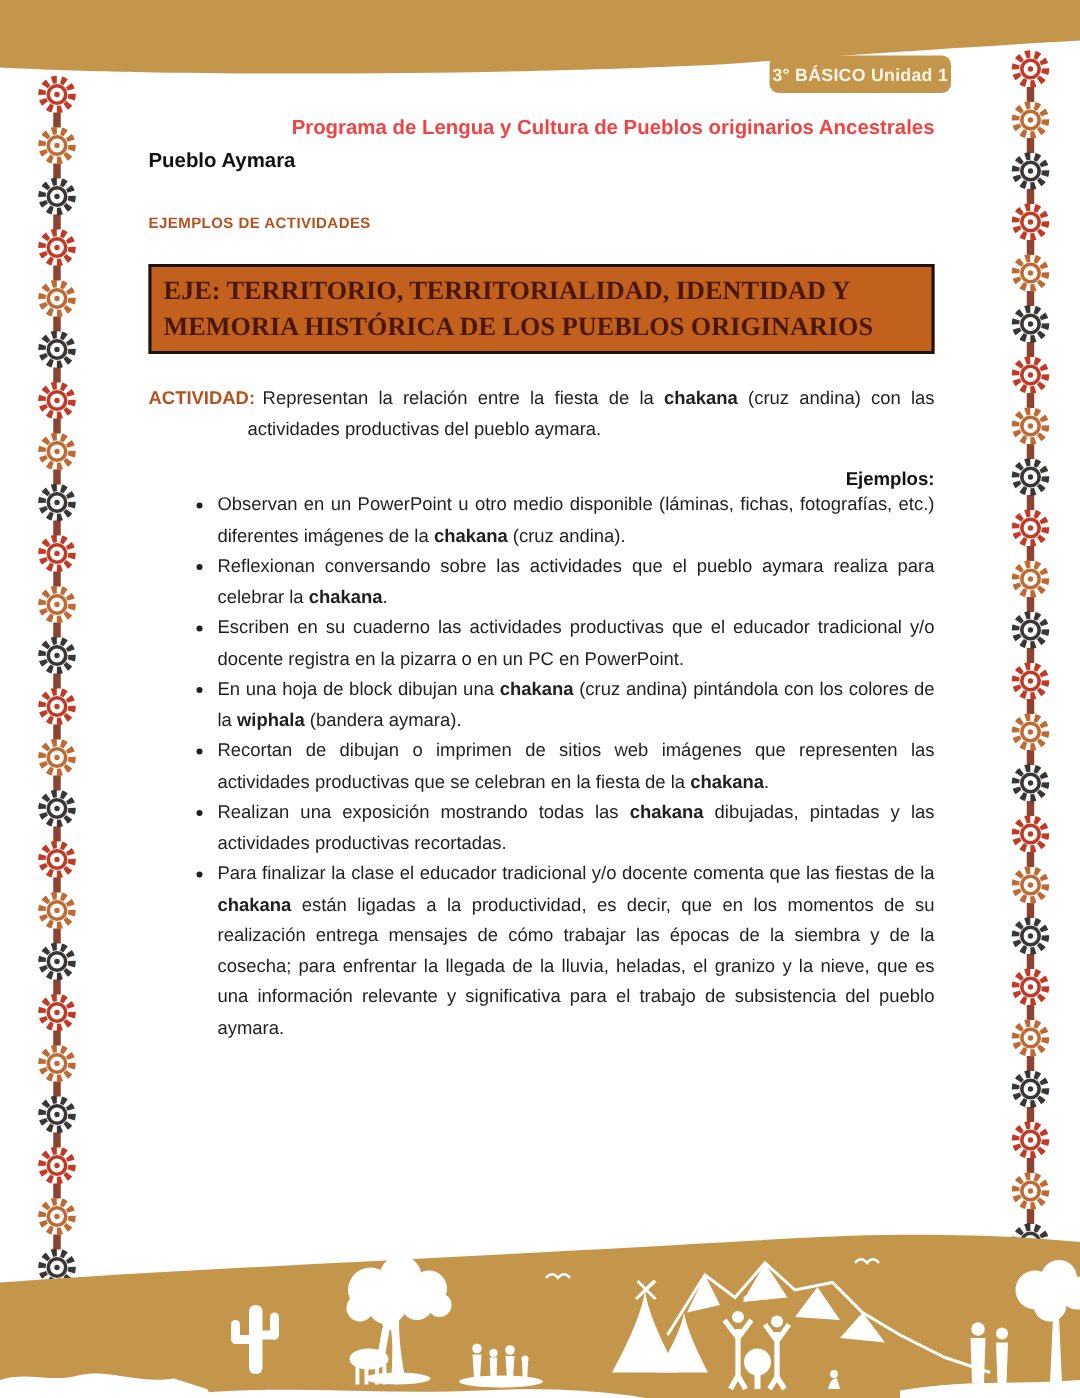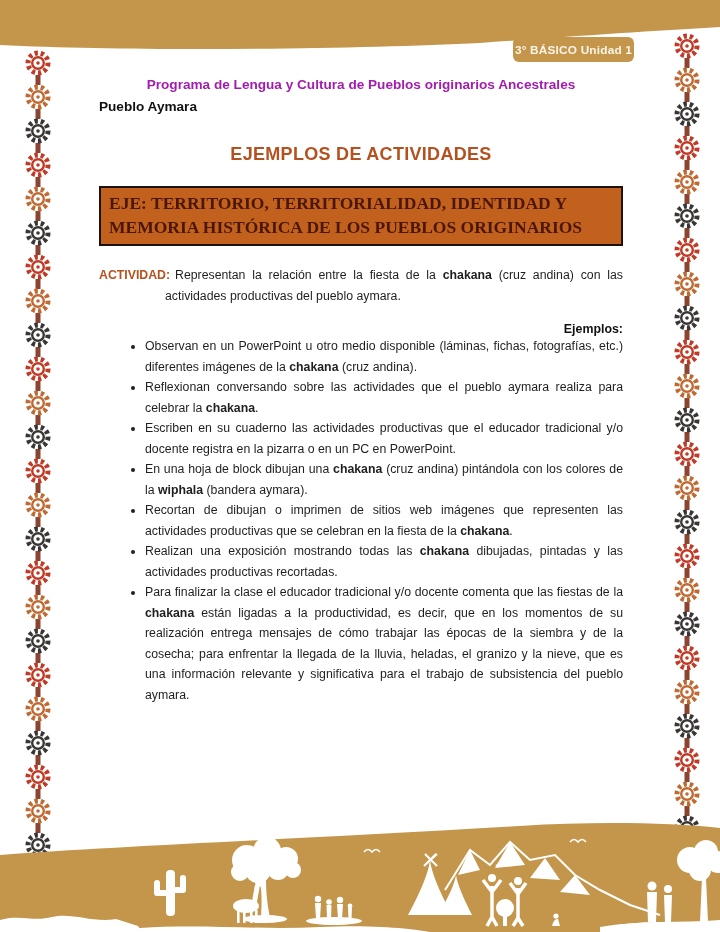--- a/index.html
+++ b/index.html
@@ -10,23 +10,23 @@
   .sil{fill:#ffffff;}
   .sil-line{fill:none;stroke:#ffffff;}
   .top-band{position:absolute;top:0;left:0;}
   .unit-badge{position:absolute;top:37px;left:513px;width:121px;height:25px;
       background:var(--tan,#C4964B);border-radius:6px;display:flex;align-items:center;justify-content:center;
       color:var(--badge-text,#FBF5E8);font-size:11.8px;font-weight:bold;letter-spacing:.2px;}
   .border-chain{position:absolute;top:0;}
   .border-chain.left{left:19px;}
   .border-chain.right{left:668px;}
   .content{position:absolute;left:99px;top:0;width:524px;}
-  .prog-title{margin-top:74px;font-size:13.6px;font-weight:bold;text-align:center;line-height:22px;color:#a21caf;}
+  .prog-title{margin-top:74px;font-size:13.6px;font-weight:bold;text-align:right;line-height:22px;color:#ef4444;}
   .prog-subtitle{font-size:13.6px;font-weight:bold;text-align:left;line-height:22px;color:#111;}
-  .section-heading{margin-top:26px;font-size:18px;font-weight:bold;text-align:center;
+  .section-heading{margin-top:26px;font-size:10px;font-weight:bold;text-align:left;
       color:var(--accent,#B5511F);letter-spacing:.3px;}
   .eje-banner{margin-top:21px;background:var(--banner-bg,#C2601E);border:2px solid var(--banner-border,#1b130b);
       color:var(--banner-text,#4A1605);font-family:"Liberation Serif",serif;font-weight:bold;
       font-size:17.5px;line-height:24px;padding:3px 8px 5px 8px;}
   .activity{margin:19px 0 0 0;font-size:12.3px;line-height:20.5px;text-align:justify;
       padding-left:66px;text-indent:-66px;}
   .activity .label{color:var(--accent,#B5511F);font-weight:bold;margin-right:5px;}
   .examples-heading{margin-top:16px;font-size:12.4px;font-weight:bold;color:#111;text-align:right;}
   ul.examples{margin:0;padding:0 0 0 46px;}
   ul.examples li{font-size:12.3px;line-height:20.5px;text-align:justify;color:var(--body,#1f1f1f);}

